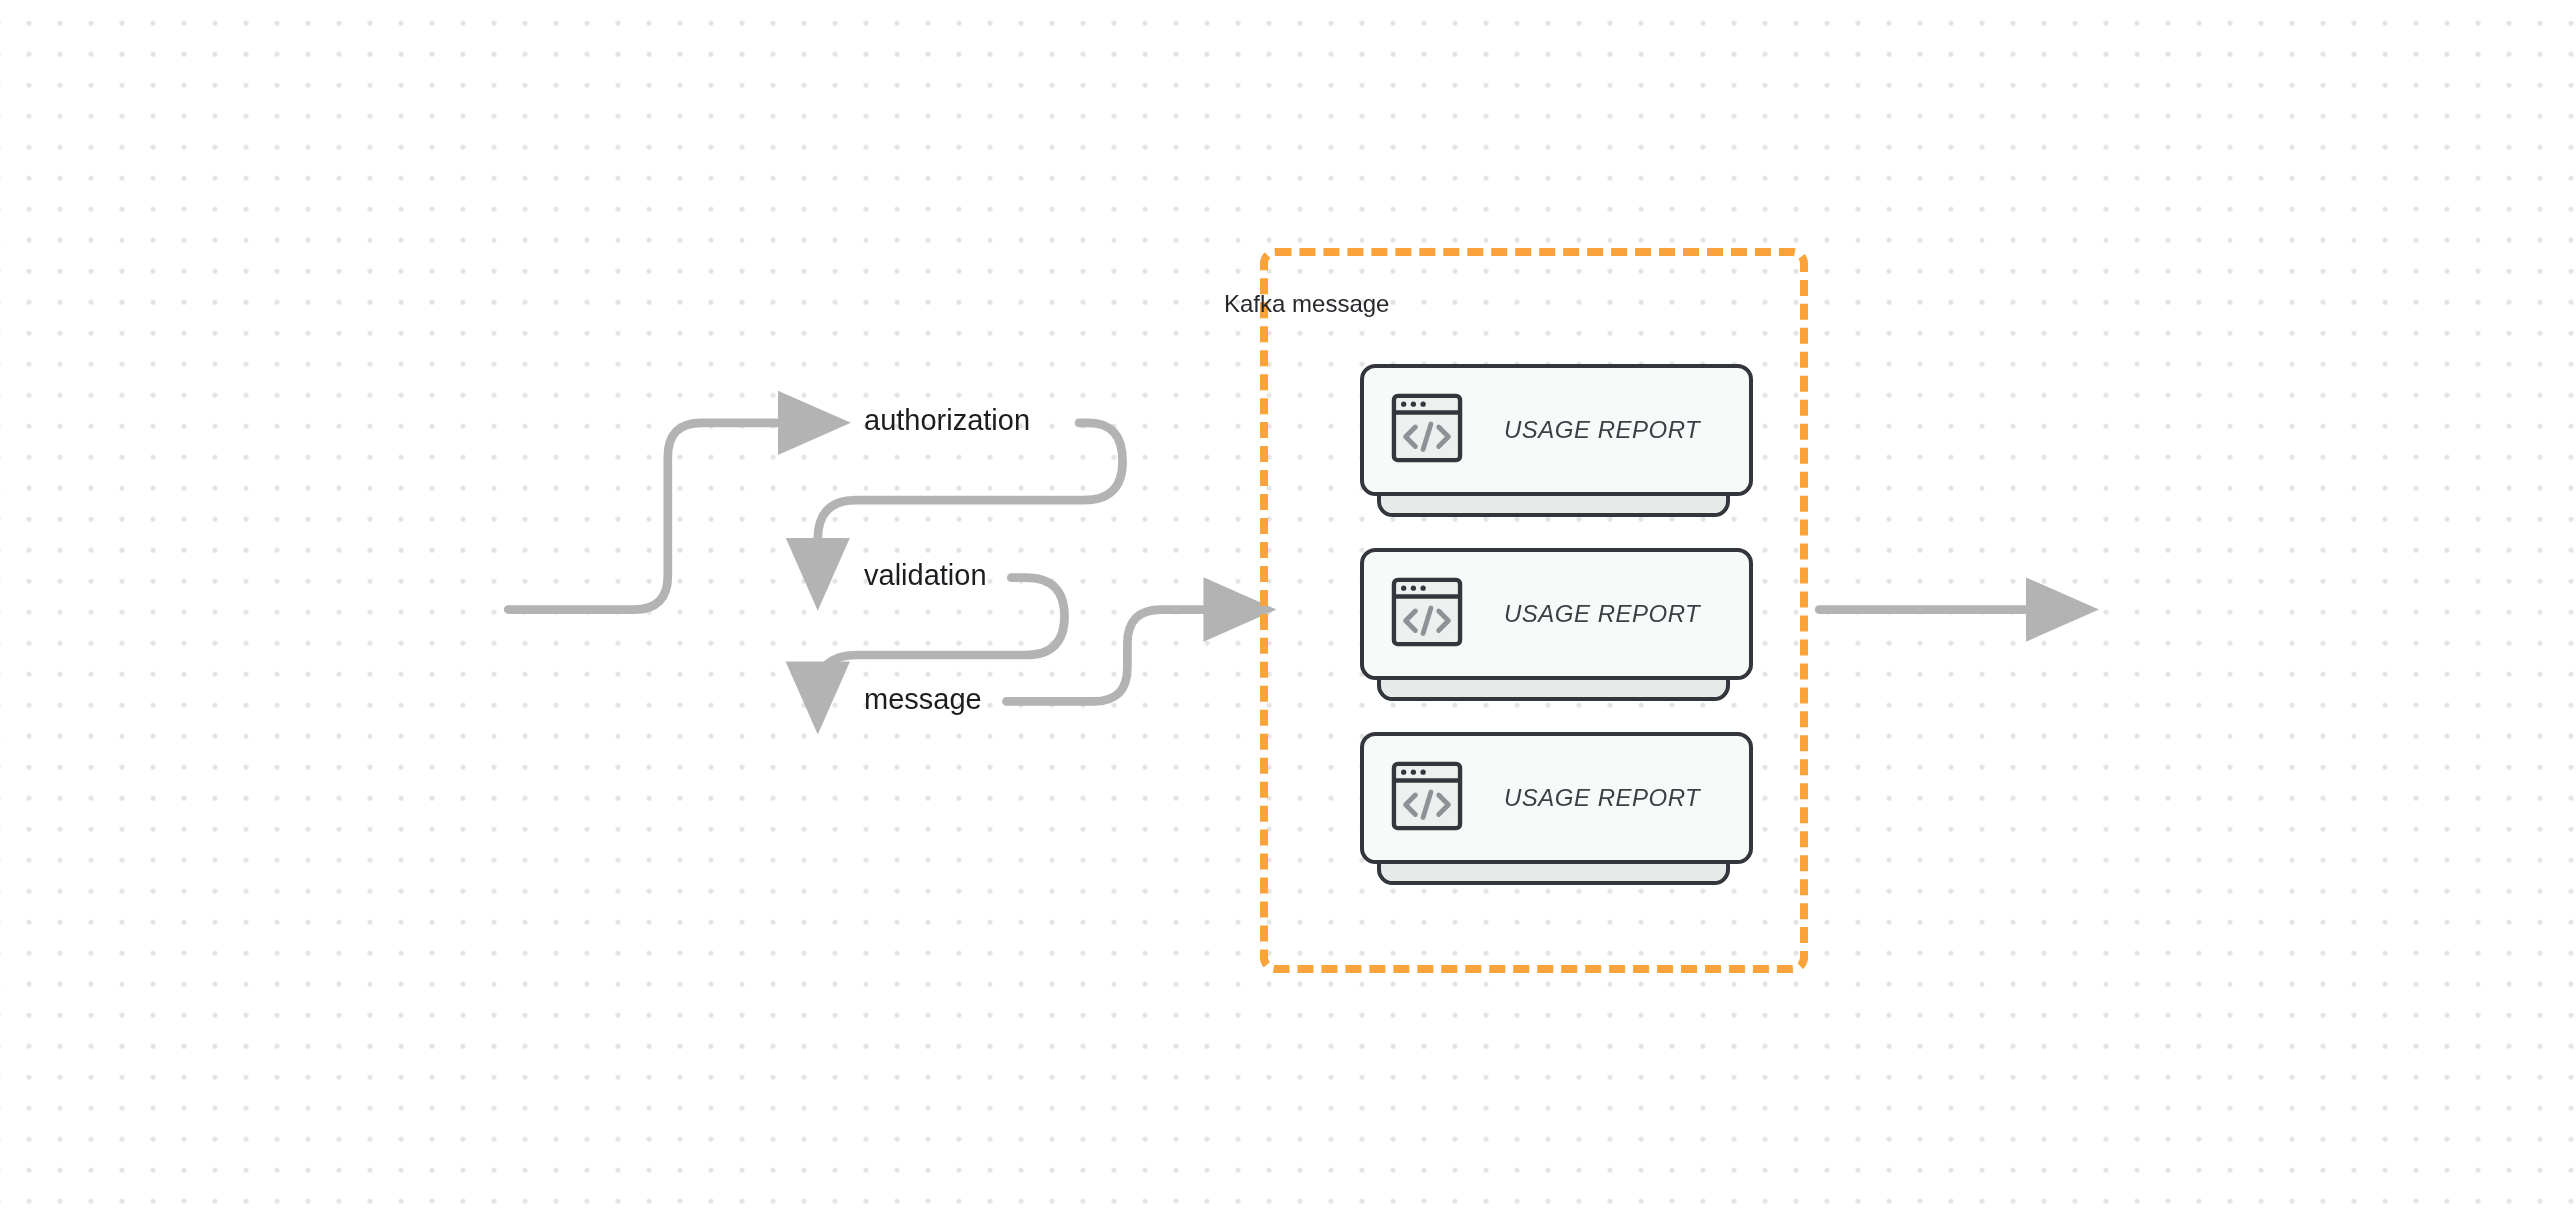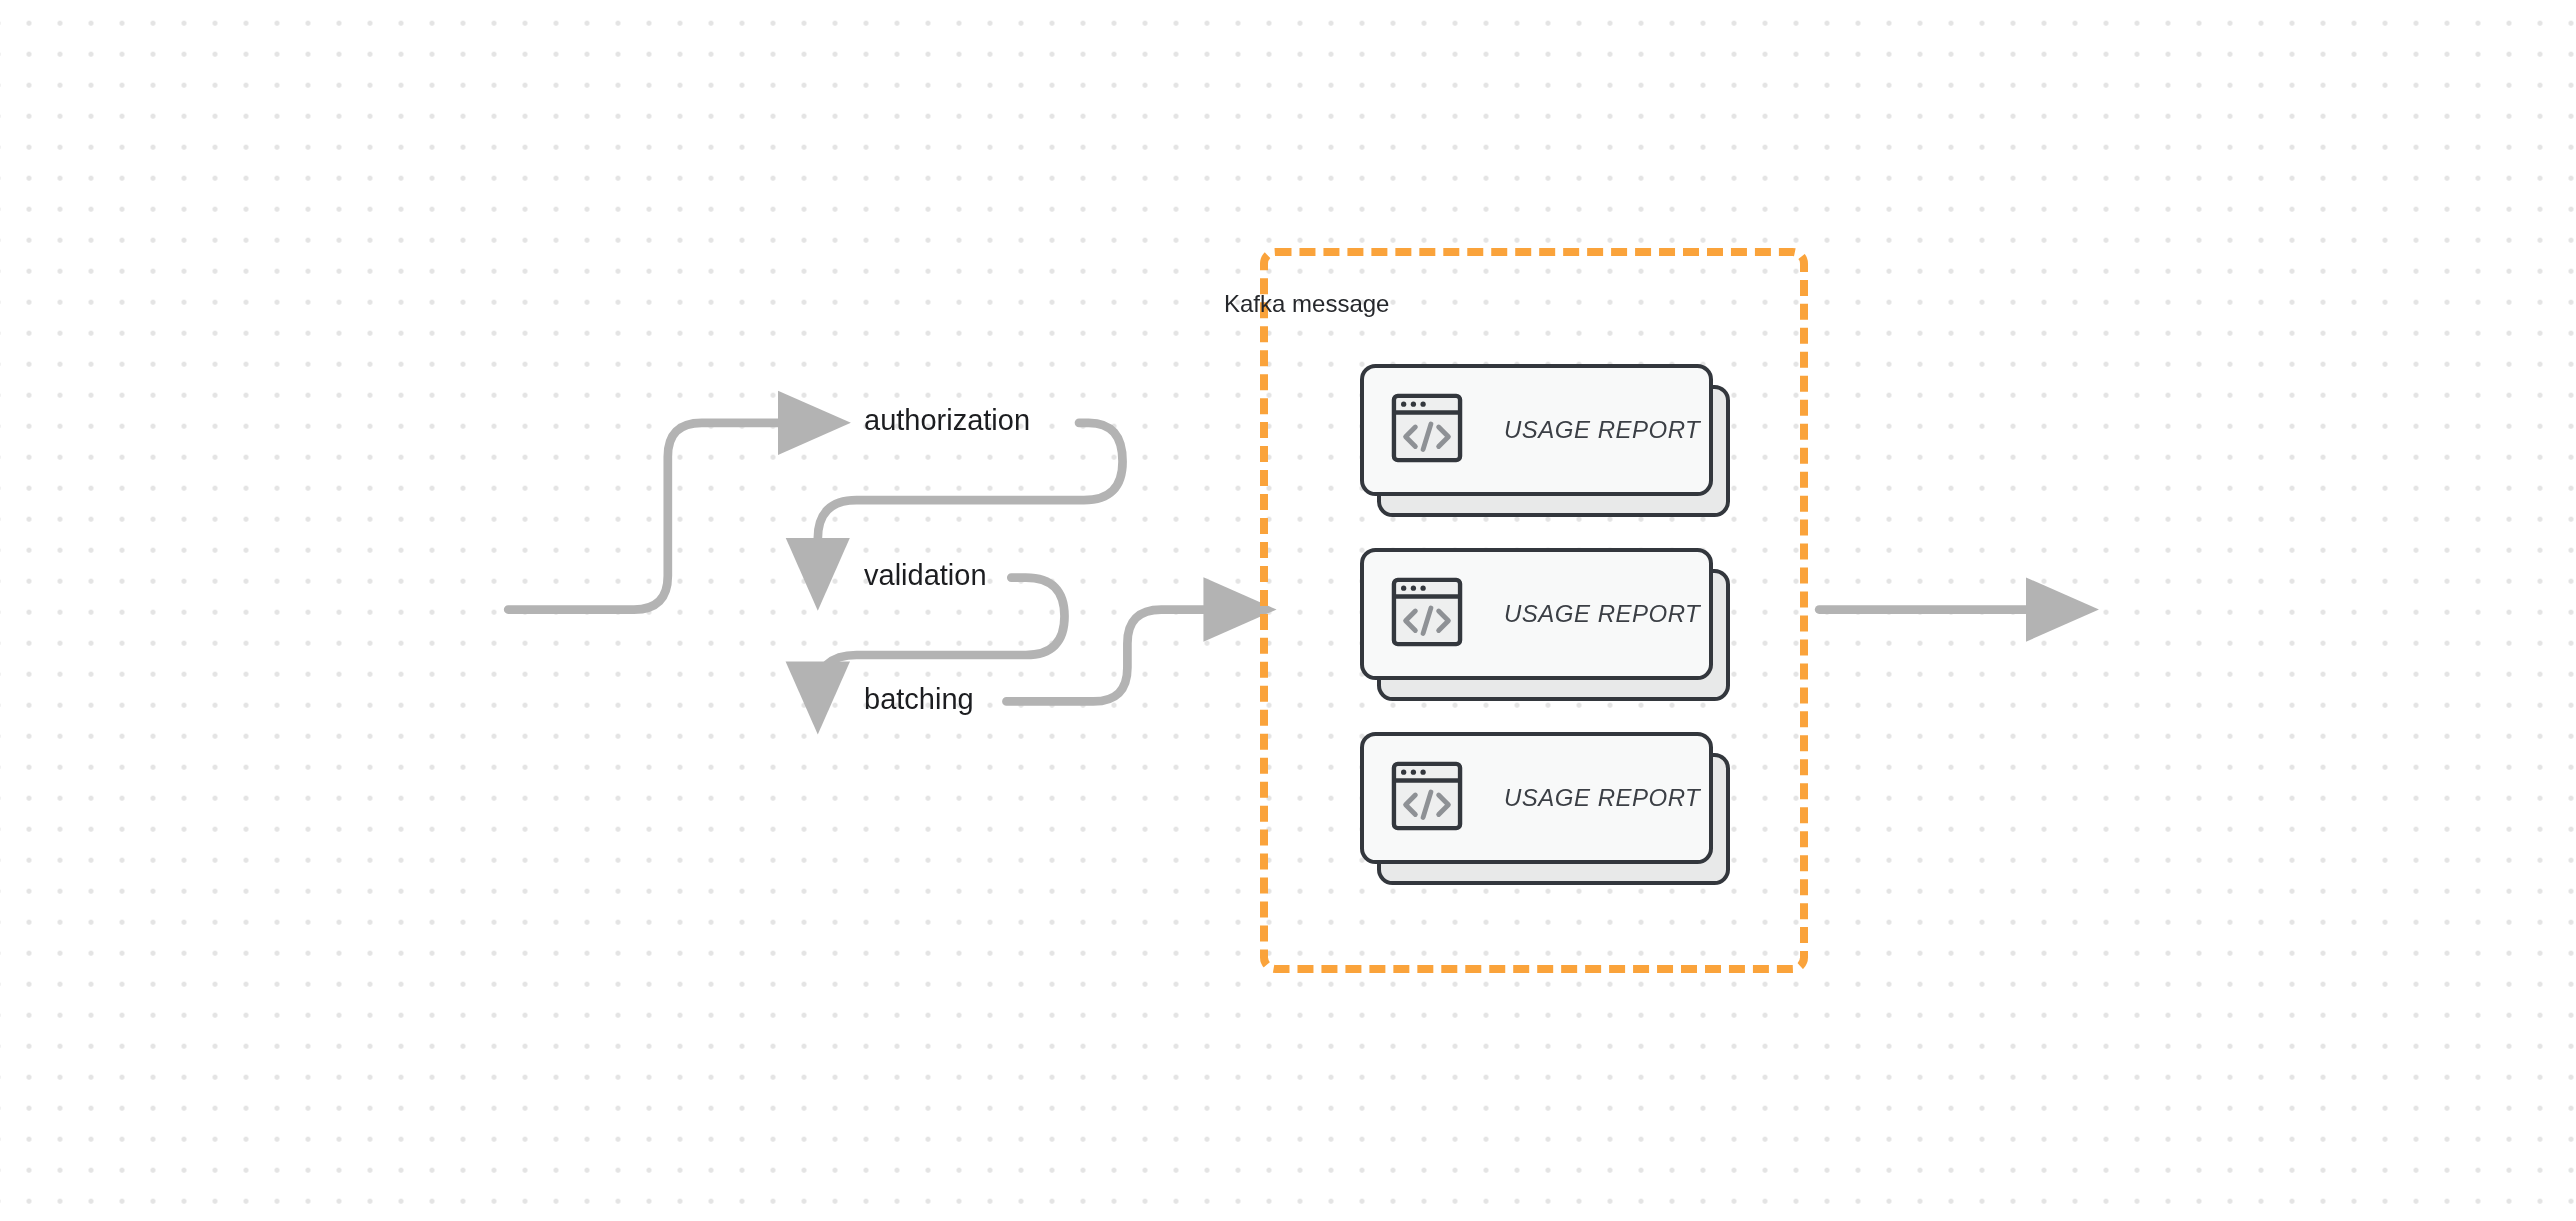--- a/index.html
+++ b/index.html
@@ -73,21 +73,21 @@
     left:17.4px; top:21px;
     width:353px; height:132px;
     background:#e8e9e9;
     border:4.8px solid #33373d;
     border-radius:15.5px;
     box-sizing:border-box;
   }
   .report-card .front-layer {
     position:absolute;
     left:0; top:0;
-    width:353px; height:132px;
+    width:393px; height:132px;
     background:#f8f9f9;
     border:4.8px solid #33373d;
     border-radius:15.5px;
     box-sizing:border-box;
     display:flex;
     align-items:center;
   }
   .report-card .card-icon { margin-left:27px; flex:0 0 auto; }
   .report-card .card-label {
     margin-left:41px;
@@ -130,21 +130,21 @@
 
     <path d="M 1045 597 L 1060 597 Q 1100 597 1100 637 Q 1100 677 1060 677 L 885 677 Q 845 677 845 715 L 845 725" fill="none" stroke="#b3b3b3" stroke-width="9" stroke-linecap="round" marker-end="url(#ah)"></path>
 
     <path d="M 1040 725 L 1130 725 Q 1165 725 1165 690 L 1165 665 Q 1165 630 1200 630 L 1285 630" fill="none" stroke="#b3b3b3" stroke-width="9" stroke-linecap="round" marker-end="url(#ah)"></path>
 
     <path d="M 1880 630 L 2135 630" fill="none" stroke="#b3b3b3" stroke-width="9" stroke-linecap="round" marker-end="url(#ah)"></path>
   </svg>
 
   <div class="step-label" id="step-label-0">authorization</div>
   <div class="step-label" id="step-label-1">validation</div>
-  <div class="step-label" id="step-label-2">batching</div>
+  <div class="step-label" id="step-label-2">message</div>
 
 
   <div id="kafka-group"></div>
   <div id="kafka-group-title">Kafka message</div>
 
   <div class="report-card" id="report-card-0">
     <div class="shadow-layer"></div>
     <div class="front-layer">
       <span class="card-icon">
         <svg width="72" height="70" viewBox="0 0 74 72" xmlns="http://www.w3.org/2000/svg">

